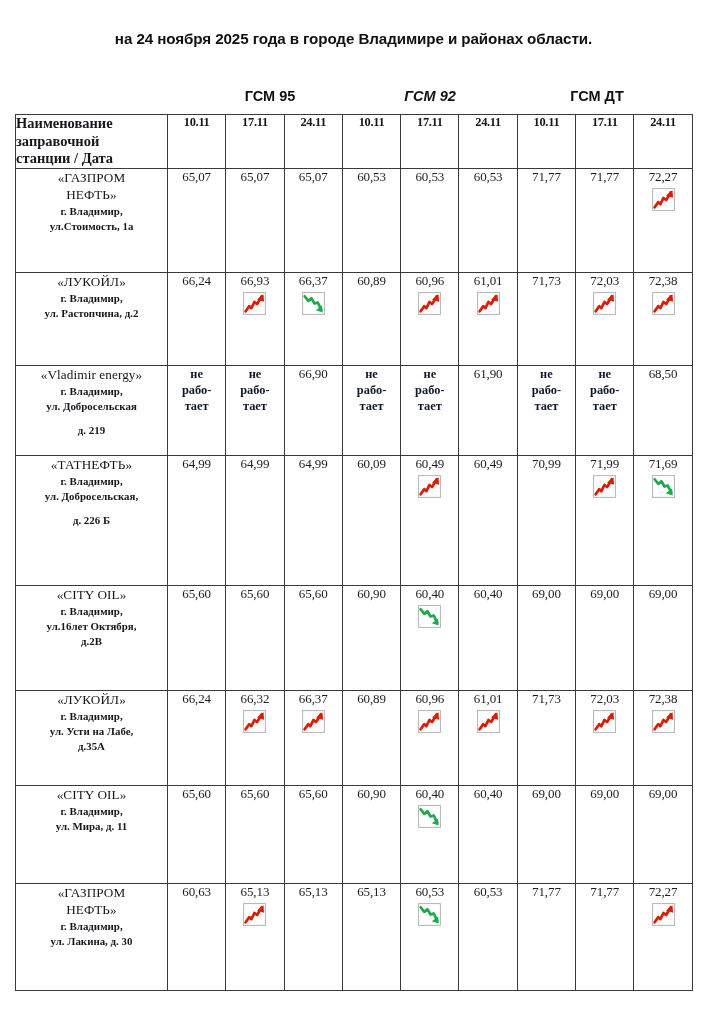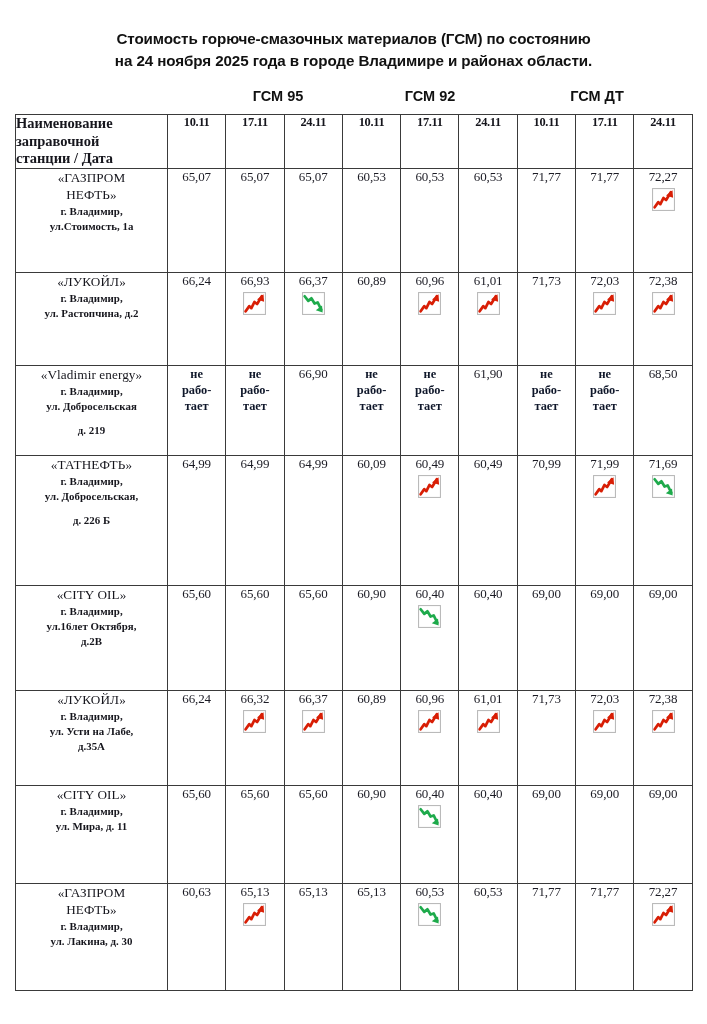--- a/index.html
+++ b/index.html
@@ -45,22 +45,22 @@
   .group-band .group {
     position: absolute;
     top: 0;
     font-family: "Liberation Sans", sans-serif;
     font-weight: bold;
     font-size: 14.5px;
     color: #111111;
     text-align: center;
     white-space: nowrap;
   }
-  .group.g1 { left: 168px; width: 190px; }
-  .group.g2 { left: 320px; width: 190px; }
+  .group.g1 { left: 160px; width: 190px; }
+  .group.g2 { left: 320px; width: 190px; font-style: italic; }
   .group.g3 { left: 487px; width: 190px; }
 
   
   table.price-table {
     position: absolute;
     left: 15px;
     top: 114px;
     width: 677px;
     border-collapse: collapse;
     table-layout: fixed;
@@ -147,21 +147,20 @@
     height: 25px;
   }
   td.val .trend svg { display: block; width: 25px; height: 25px; }
 </style>
 </head>
 <body>
 
 <div class="page">
 
   <div class="title">
-    <span class="line">Стоимость горюче-смазочных материалов (ГСМ) по состоянию</span>
     <span class="line">на 24 ноября 2025 года в городе Владимире и районах области.</span>
   </div>
 
   <div class="group-band">
     <div class="group g1">ГСМ 95</div>
     <div class="group g2">ГСМ 92</div>
     <div class="group g3">ГСМ ДТ</div>
   </div>
 
   <table class="price-table">

